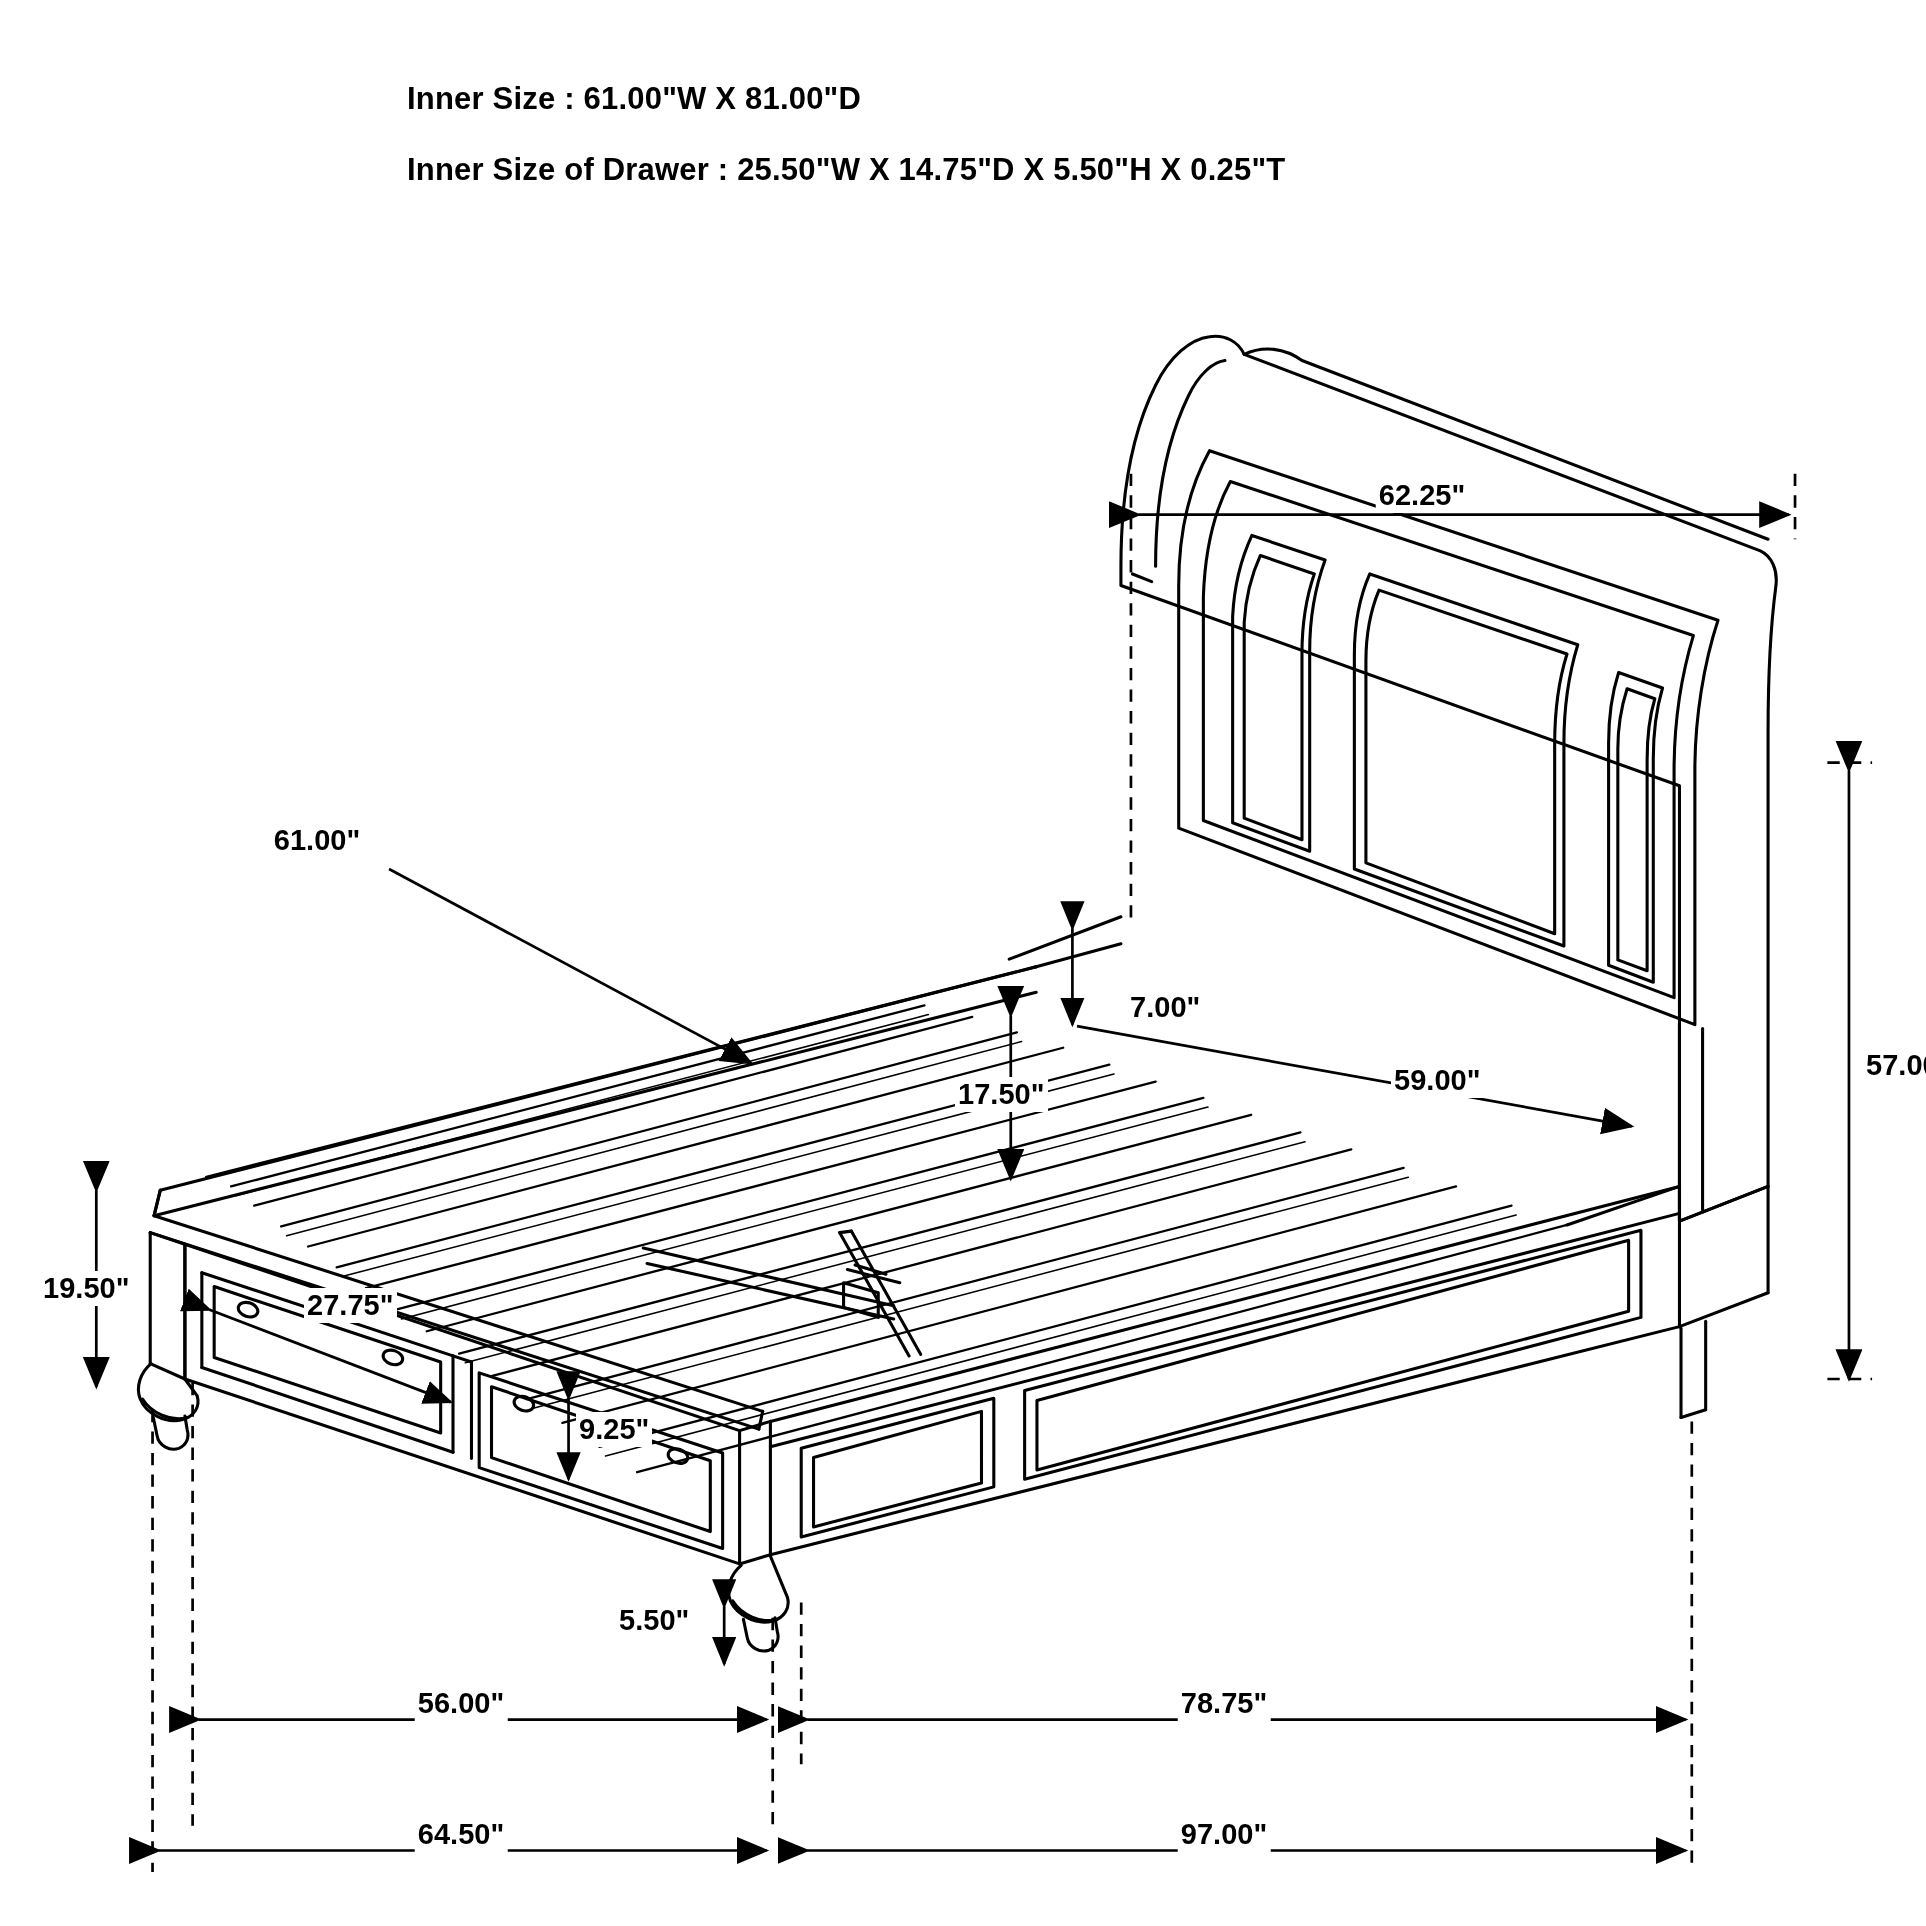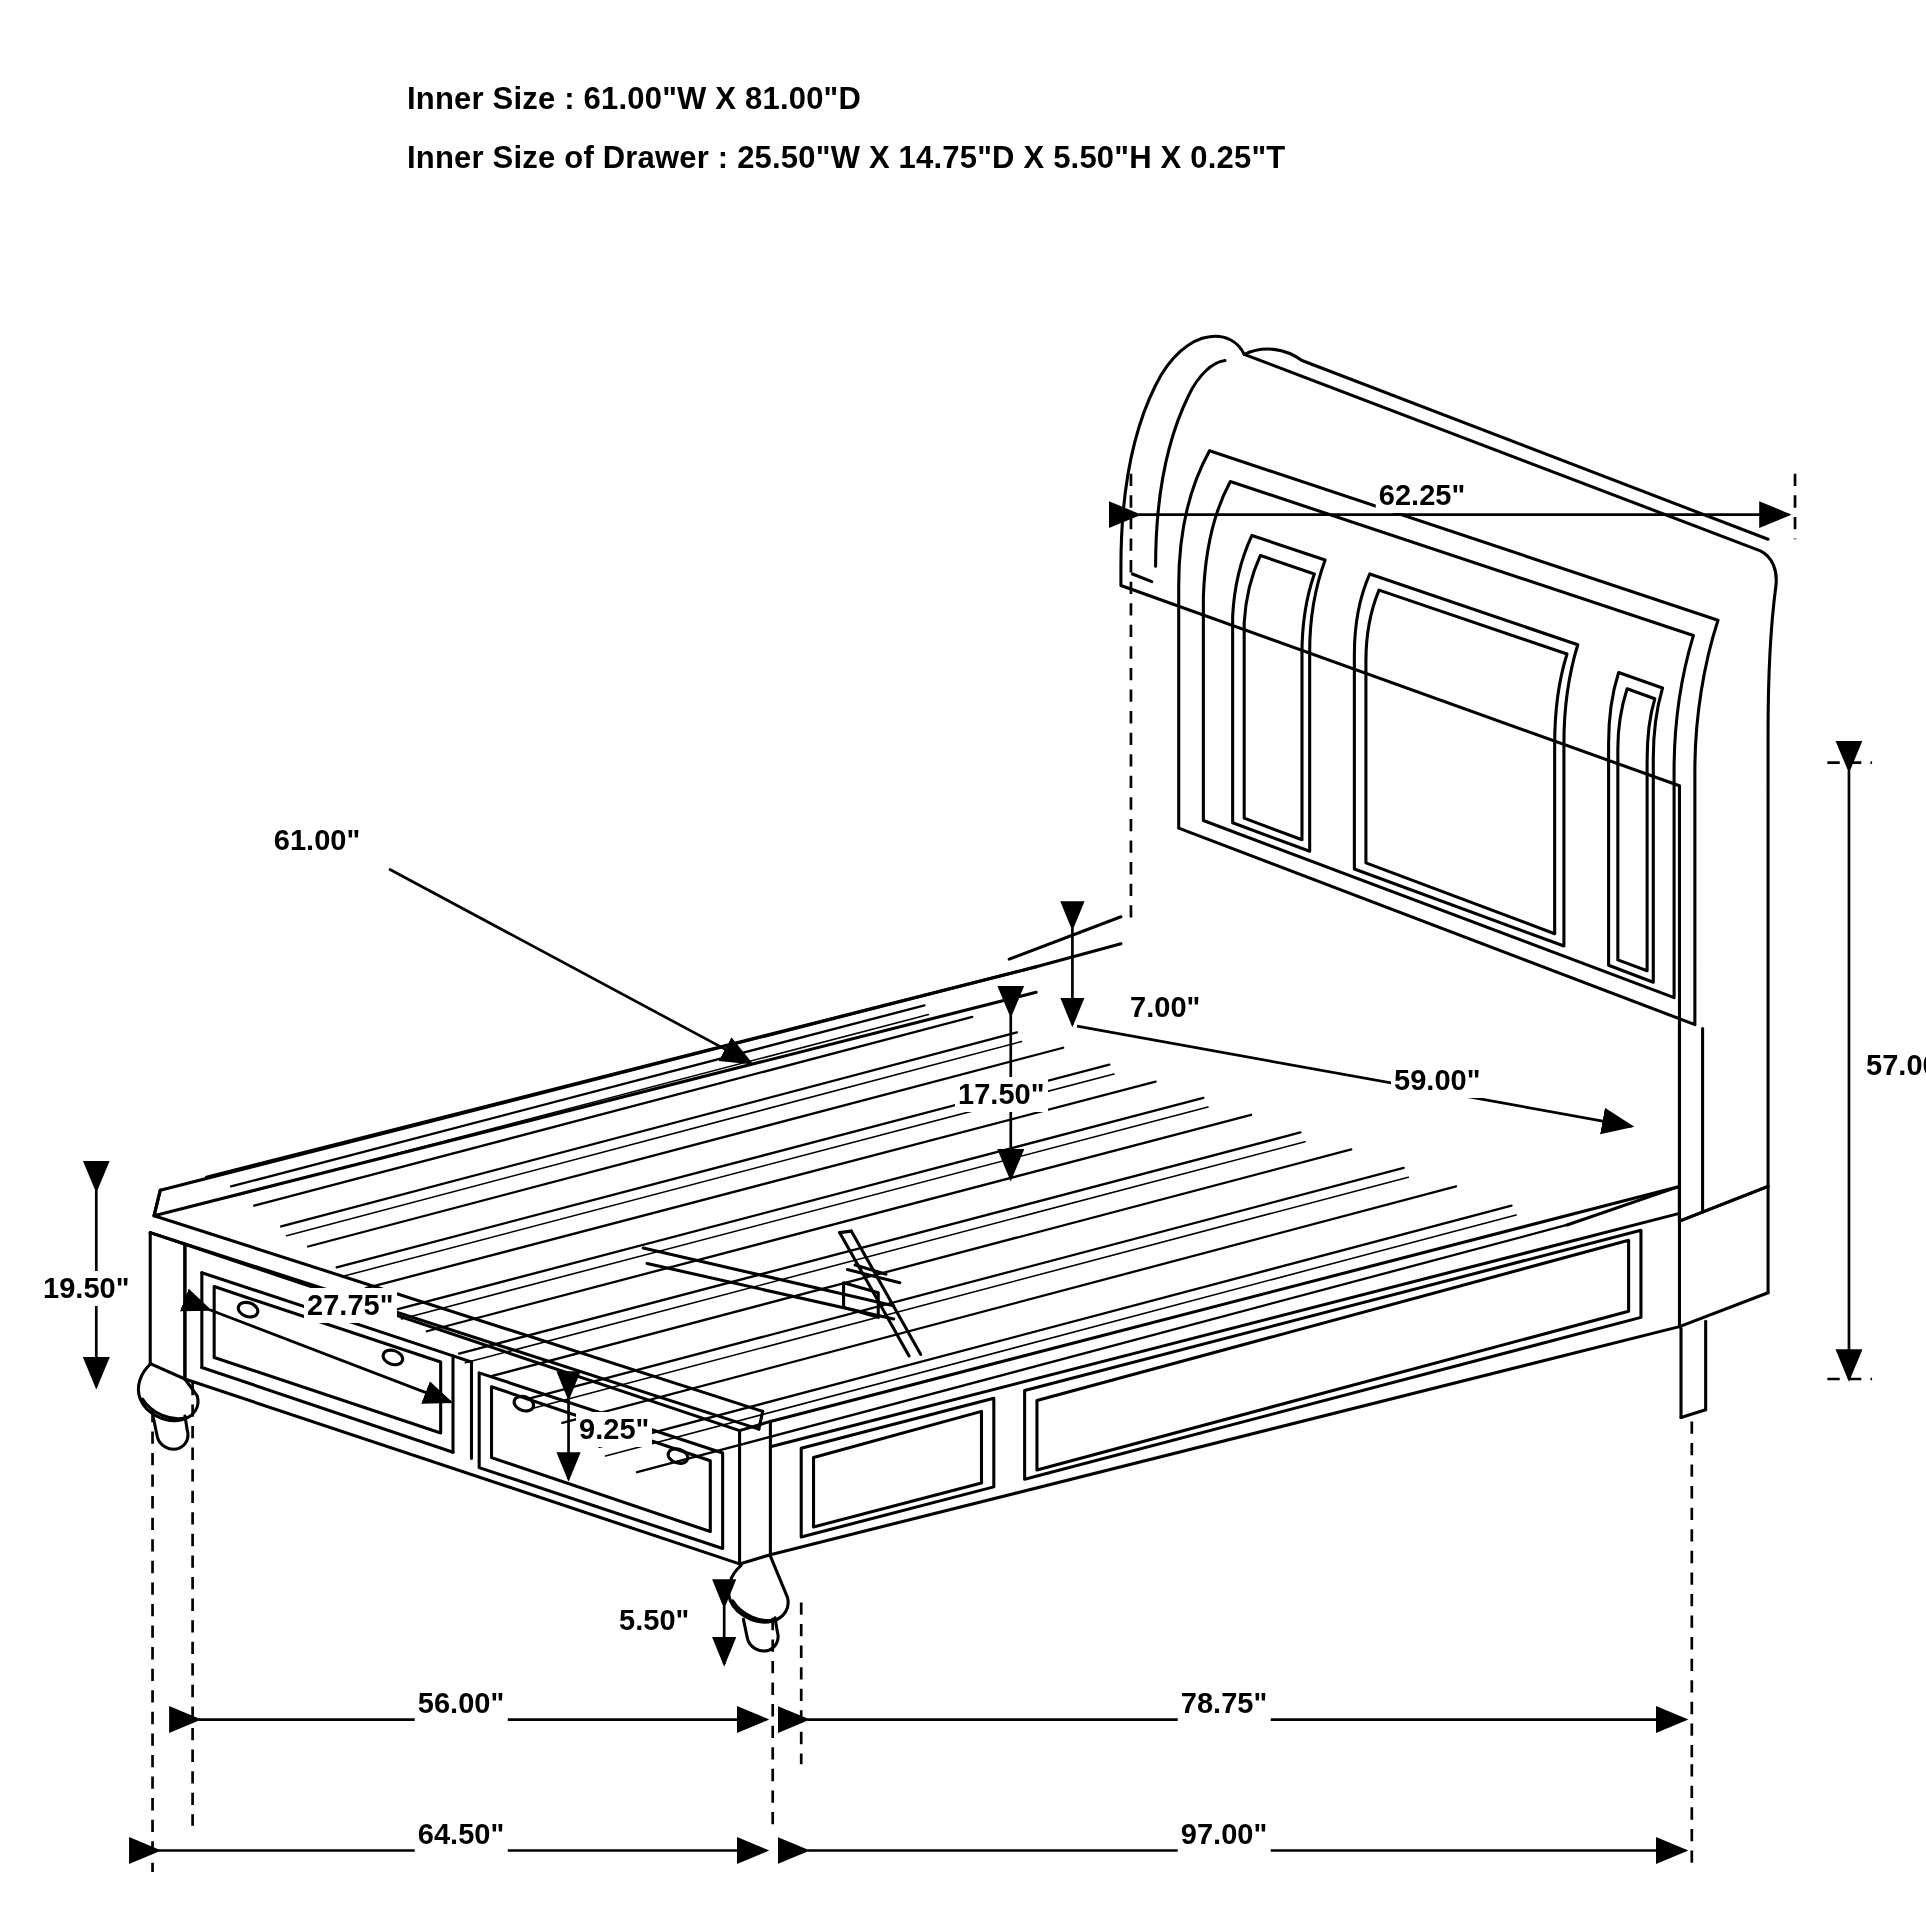--- a/index.html
+++ b/index.html
@@ -23,21 +23,21 @@
     height: 1926px;
   }
   .hdr {
     position: absolute;
     font-weight: bold;
     font-size: 31px;
     letter-spacing: 0.2px;
     white-space: nowrap;
   }
   #hdr1 { left: 407px; top: 81px; }
-  #hdr2 { left: 407px; top: 140px; }
+  #hdr2 { left: 407px; top: 152px; }
 
   .dim {
     position: absolute;
     font-weight: bold;
     font-size: 29px;
     white-space: nowrap;
     background: #ffffff;
     padding: 0.8px 3.1px;
   }
   svg#art {

